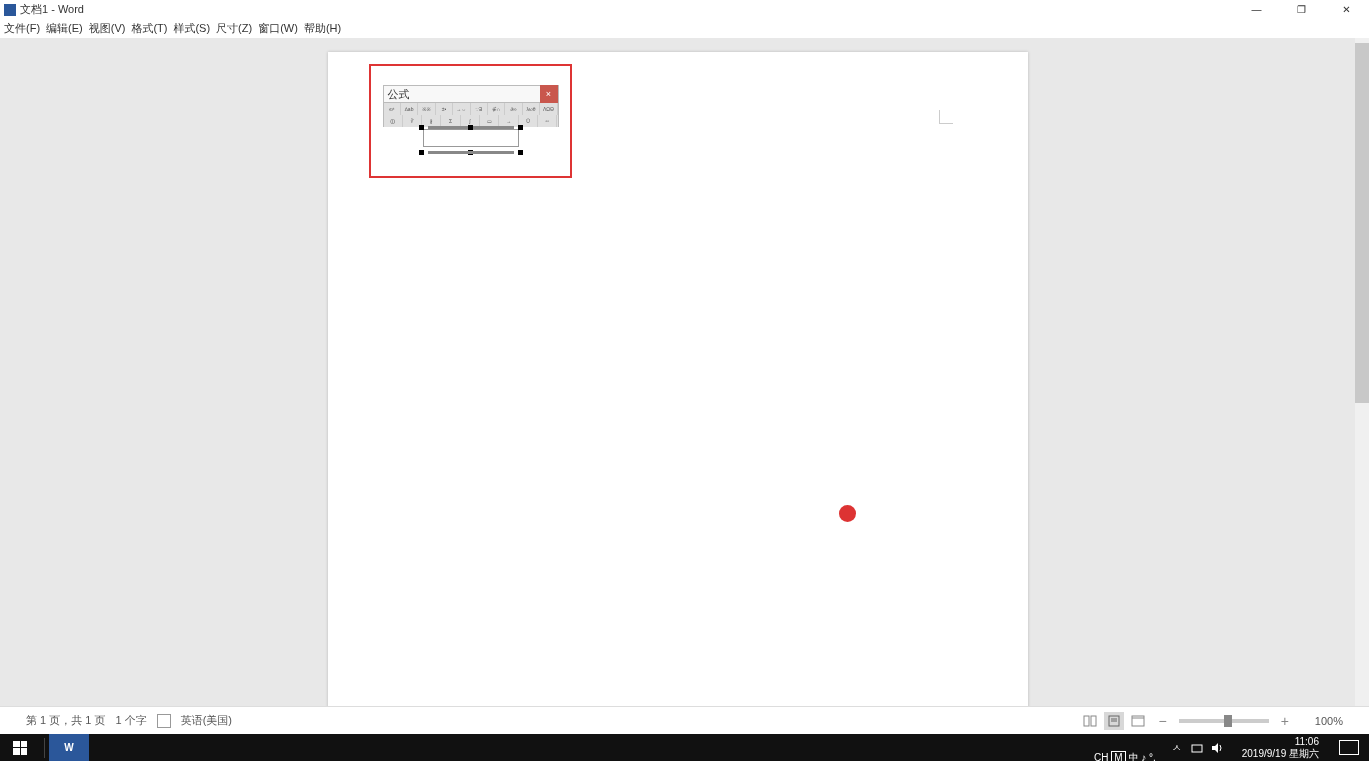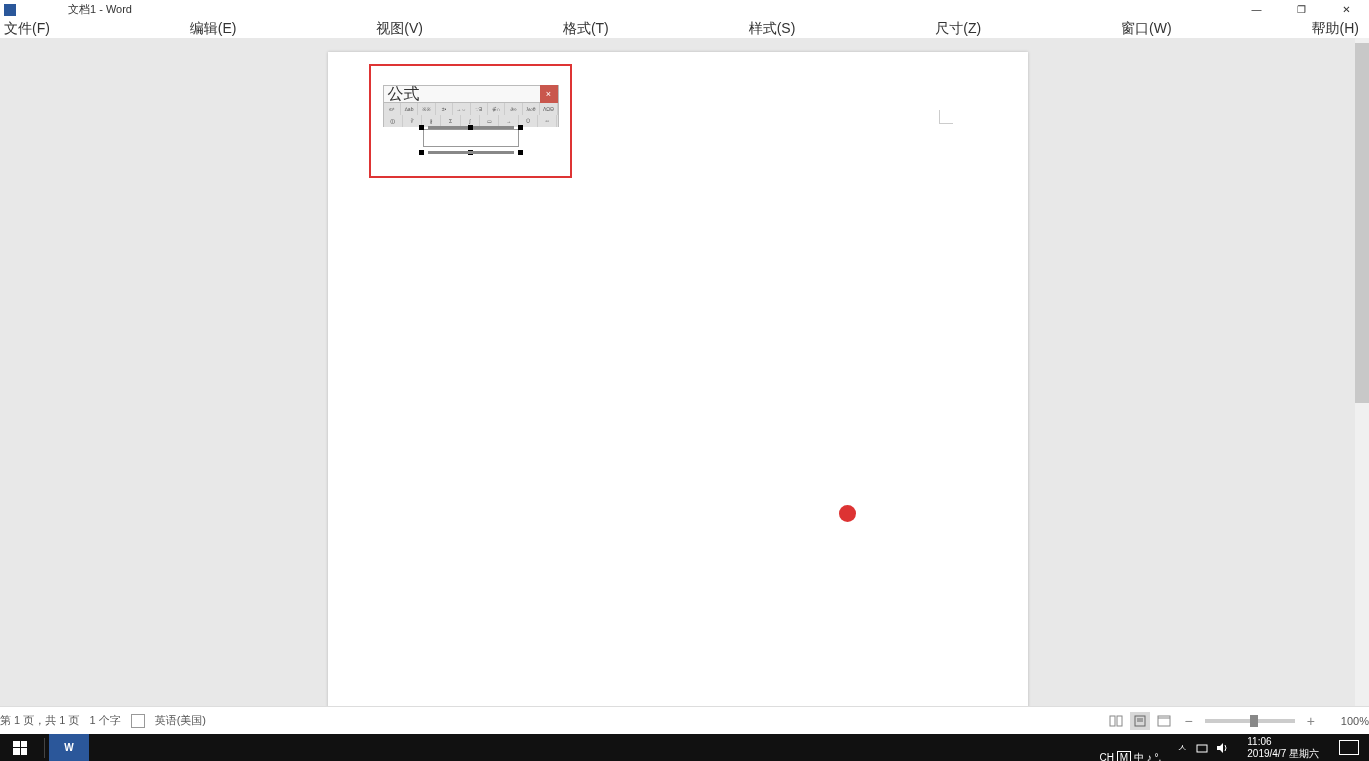--- a/index.html
+++ b/index.html
@@ -1,69 +1,69 @@
 <!DOCTYPE html>
 <html><head>
   <meta charset="utf-8">
   <style>
     * { margin: 0; padding: 0; box-sizing: border-box; font-family: "Microsoft YaHei", sans-serif; }
     body { background: #e8e8e8; width: 1369px; height: 761px; overflow: hidden; position: relative; }
     
-    .titlebar { height: 19px; background: #fff; display: flex; align-items: center; padding: 0 4px; gap: 48px; }
+    .titlebar { height: 19px; background: #fff; display: flex; align-items: center; padding: 0 4px; }
     .titlebar-icon { width: 12px; height: 12px; background: #2b579a; margin-right: 4px; }
     .titlebar-title { font-size: 11px; color: #333; }
     .window-controls { position: absolute; top: 0; right: 0; display: flex; height: 19px; }
     .window-btn { width: 45px; height: 19px; display: flex; align-items: center; justify-content: center; font-size: 10px; color: #333; }
     
-    .menubar { height: 19px; background: #fff; display: flex; align-items: center; padding: 0 4px; font-size: 14px; color: #333; justify-content: space-between; }
+    .menubar { height: 19px; background: #fff; display: flex; align-items: center; padding: 0 4px; font-size: 11px; color: #333; }
     .menu-item { margin-right: 6px; cursor: pointer; }
     
     .content-area { position: absolute; top: 38px; left: 0; right: 14px; bottom: 55px; background: #e8e8e8; display: flex; justify-content: center; }
     .page { background: #fff; width: 700px; height: 100%; margin-top: 14px; position: relative; box-shadow: 0 0 3px rgba(0,0,0,0.2); }
     
     .red-highlight { position: absolute; top: 12px; left: 41px; width: 203px; height: 114px; border: 2px solid #de3434; }
     
     .formula-editor { position: absolute; top: 33px; left: 55px; width: 176px; }
     .formula-header { height: 18px; background: #f8f8f8; border: 1px solid #bbb; display: flex; align-items: center; justify-content: space-between; padding-left: 4px; }
-    .formula-title { font-size: 16px; color: #333; }
+    .formula-title { font-size: 11px; color: #333; }
     .formula-close { width: 18px; height: 18px; background: #c9574d; color: #fff; display: flex; align-items: center; justify-content: center; font-size: 9px; cursor: pointer; }
     .formula-toolbar { height: 12px; background: #e0e0e0; border-left: 1px solid #bbb; border-right: 1px solid #bbb; display: flex; }
     .formula-tool { flex: 1; border-right: 1px solid #ccc; font-size: 5px; display: flex; align-items: center; justify-content: center; color: #555; }
     .formula-edit-area { margin-top: 2px; position: relative; width: 96px; margin-left: 40px; }
     .edit-box { height: 18px; border: 1px solid #999; background: #fff; }
     .handle { width: 5px; height: 5px; background: #000; position: absolute; }
     .handle-bar-h { position: absolute; height: 3px; background: #888; left: 5px; right: 5px; }
     
     .corner-mark { position: absolute; top: 58px; right: 75px; width: 14px; height: 14px; border-left: 1px solid #ccc; border-bottom: 1px solid #ccc; }
     
     .red-dot { position: absolute; top: 453px; left: 511px; width: 17px; height: 17px; background: #d33; border-radius: 50%; }
     
     .scrollbar-v { position: absolute; right: 0; top: 38px; bottom: 55px; width: 14px; background: #f0f0f0; }
     .scroll-thumb-v { width: 14px; height: 360px; background: #c8c8c8; margin-top: 5px; }
     
-    .statusbar { position: absolute; bottom: 27px; left: 0; right: 0; height: 28px; background: #fff; border-top: 1px solid #ddd; display: flex; align-items: center; padding: 0 0; font-size: 11px; color: #555; }
+    .statusbar { position: absolute; bottom: 27px; left: 0; right: 0; height: 28px; background: #fff; border-top: 1px solid #ddd; display: flex; align-items: center; padding: 0 26px; font-size: 11px; color: #555; }
     .status-left { display: flex; gap: 10px; }
     .status-item { display: flex; align-items: center; gap: 3px; }
     .proof-icon { width: 14px; height: 14px; border: 1px solid #999; }
     .status-right { margin-left: auto; display: flex; align-items: center; gap: 4px; }
     .view-btn { width: 20px; height: 18px; display: flex; align-items: center; justify-content: center; font-size: 11px; color: #888; }
     .view-btn.active { background: #d8d8d8; }
     .zoom-slider { width: 90px; height: 4px; background: #ccc; position: relative; margin: 0 8px; }
     .zoom-slider-thumb { position: absolute; width: 8px; height: 12px; background: #888; top: -4px; left: 45px; }
     
     .taskbar { position: absolute; bottom: 0; left: 0; right: 0; height: 27px; background: #111; display: flex; align-items: center; }
     .taskbar-btn { width: 40px; height: 27px; display: flex; align-items: center; justify-content: center; }
     .start-tile { width: 14px; height: 14px; display: grid; grid-template: 1fr 1fr / 1fr 1fr; gap: 1px; }
     .start-tile div { background: #fff; }
     .word-tile { width: 20px; height: 20px; background: #2b579a; color: #fff; display: flex; align-items: center; justify-content: center; font-size: 10px; font-weight: bold; }
     .task-right { margin-left: auto; display: flex; align-items: center; height: 100%; color: #fff; font-size: 10px; }
     .tray-group { padding: 0 6px; text-align: center; line-height: 12px; margin-top: 32px; }
     .tray-icons { display: flex; gap: 6px; align-items: center; padding: 0 8px; }
     .tray-icon { width: 14px; height: 14px; display: flex; align-items: center; justify-content: center; }
-    .time-block { padding: 0 10px; text-align: left; line-height: 12px; }
+    .time-block { padding: 0 10px; text-align: right; line-height: 12px; }
     .action-center { width: 20px; height: 15px; border: 1px solid #fff; margin: 0 10px; }
     .task-divider { width: 1px; height: 20px; background: #444; margin: 0 4px; }
     
     .side-widget { position: absolute; right: 0; top: 600px; width: 14px; height: 45px; background: linear-gradient(#5a7a3a, #3a5a3a); border-radius: 3px 0 0 3px; }
   </style>
 </head>
 <body>
 
 <div class="titlebar">
   <div class="titlebar-icon"></div>
@@ -209,17 +209,17 @@
         </span>
       <span class="tray-icon">
           <svg width="14" height="14" viewBox="0 0 14 14">
             <path d="M2 5 L5 5 L8 2 L8 12 L5 9 L2 9 Z" fill="#fff"></path>
             <path d="M10 4 Q12 7 10 10" fill="none" stroke="#fff"></path>
           </svg>
         </span>
     </div>
     <div class="time-block">
       <div>11:06</div>
-      <div>2019/4/7 星期六</div>
+      <div>2019/9/19 星期六</div>
     </div>
     <div class="action-center"></div>
   </div>
 </div>
 
 </body></html>

